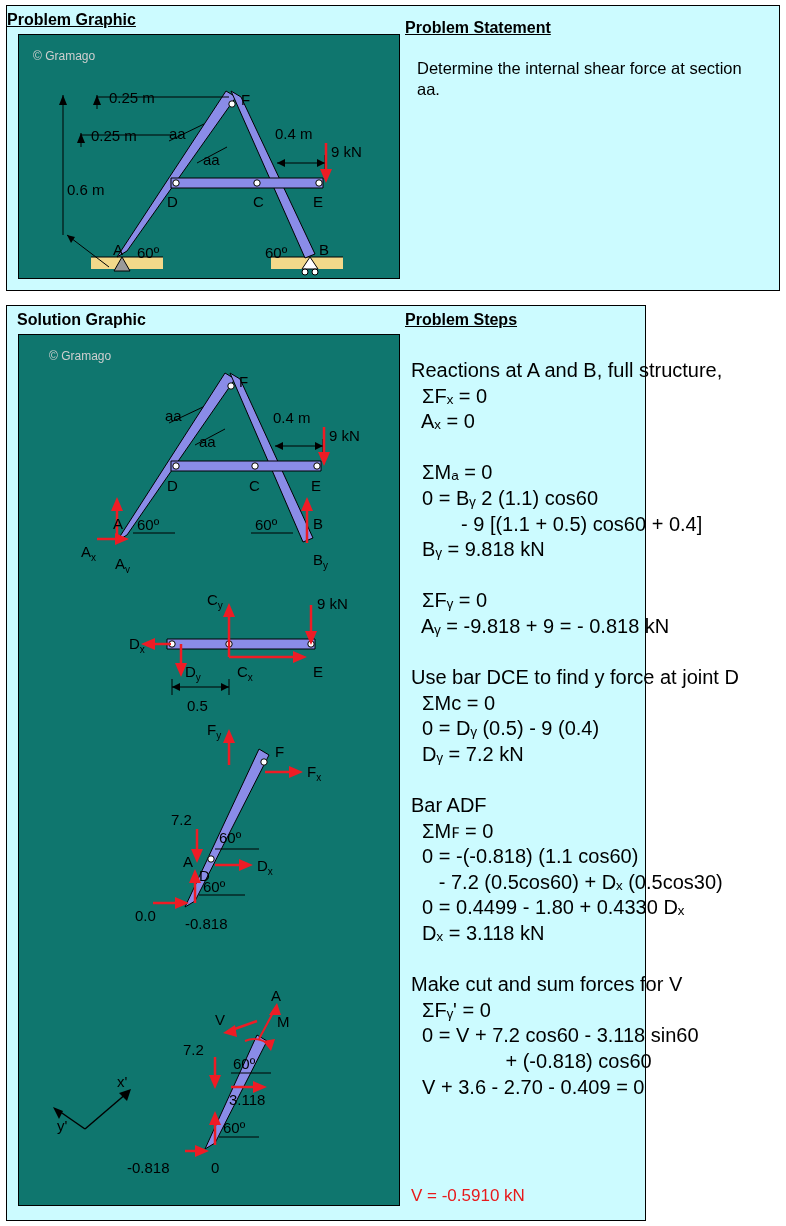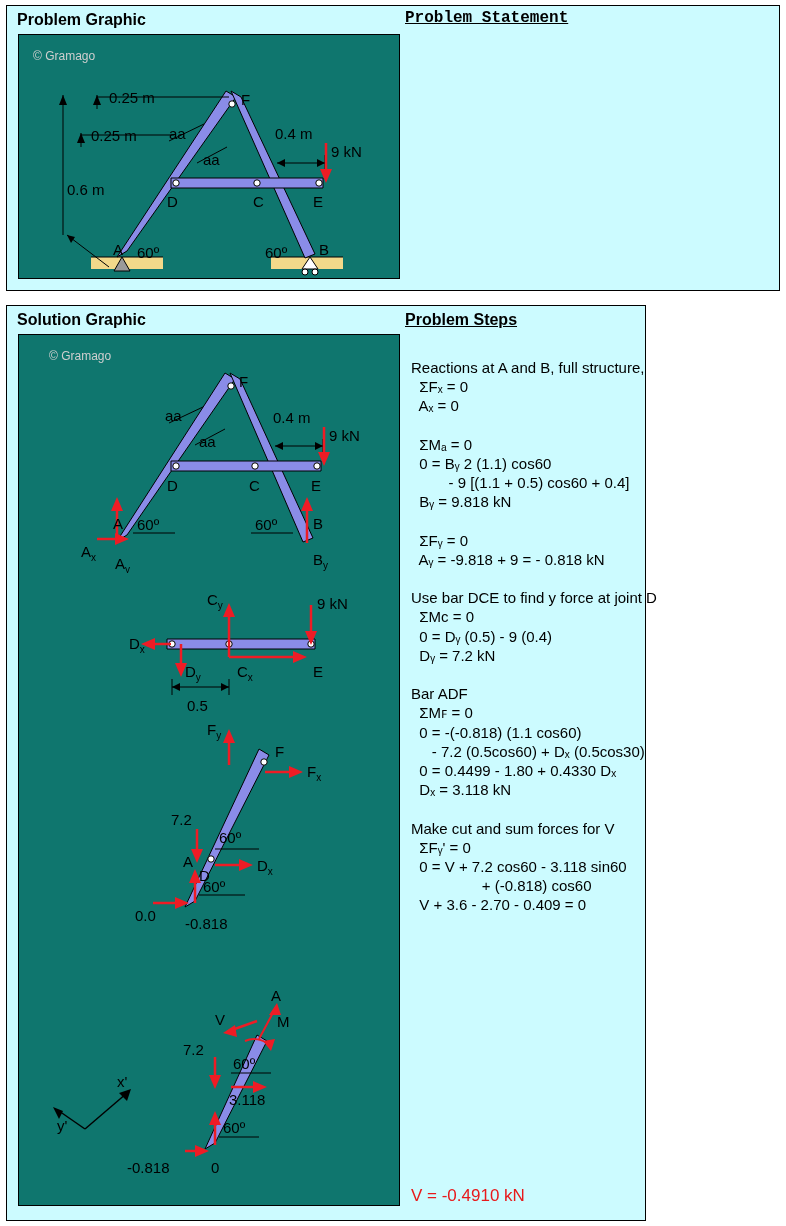--- a/index.html
+++ b/index.html
@@ -43,43 +43,44 @@
     position:absolute;
     color:#cfcfcf;
     font-size:12px;
   }
 
   .steps{
     position:absolute;
     left:404px;
     top:52px;
     width:360px;
-    font-size:15px;
+    font-size:20px;
     line-height:1.28;
     white-space:pre;
   }
   .steps div{ min-height:8px; }
   .stmt{
     position:absolute;
     left:410px;top:52px;width:350px;
     font-size:16.5px;line-height:1.3;
   }
   .red{ color:#e8191b; }
   svg{ display:block; }
   .lbl{ font-family:"Liberation Sans", sans-serif; font-size:15px; fill:#000; }
   .lbl-sub{ font-family:"Liberation Sans", sans-serif; font-size:10px; fill:#000; }
 </style>
 </head>
 <body>
 
 <div class="panel" id="problem-panel">
 
-  <div class="panel-title" style="left:10px;top:5px;">Problem Graphic</div>
-  <div class="panel-title underline" style="left:398px;top:3px;font-family:Liberation Mono, monospace;">Problem Statement</div>
-
+  <div class="panel-title" style="left:0;top:5px;text-decoration:underline;">Problem Graphic</div>
+  <div class="panel-title underline" style="left:398px;top:13px;">Problem Statement</div>
+
+  <div class="stmt">Determine the internal shear force at section aa.</div>
 
   <div class="graphic-box" id="problem-graphic">
     <div class="watermark" style="left:14px;top:14px;">© Gramago</div>
 
     <svg width="382" height="245" viewBox="0 0 382 245">
 
       <rect x="72" y="222" width="72" height="12" fill="#f2d98a"></rect>
       <rect x="252" y="222" width="72" height="12" fill="#f2d98a"></rect>
       <line x1="72" y1="222" x2="144" y2="222" stroke="#000" stroke-width="1"></line>
       <line x1="252" y1="222" x2="324" y2="222" stroke="#000" stroke-width="1"></line>
@@ -146,21 +147,21 @@
     </svg>
   </div>
 </div>
 
 <div class="panel" id="solution-panel">
 
   <div class="panel-title" style="left:10px;top:5px;">Solution Graphic</div>
   <div class="panel-title underline" style="left:398px;top:5px;">Problem Steps</div>
 
   <div class="steps" id="steps-list"><div>Reactions at A and B, full structure,</div><div>  ΣFₓ = 0</div><div>  Aₓ = 0</div><div>&nbsp;</div><div>  ΣMₐ = 0</div><div>  0 = Bᵧ 2 (1.1) cos60</div><div>         - 9 [(1.1 + 0.5) cos60 + 0.4]</div><div>  Bᵧ = 9.818 kN</div><div>&nbsp;</div><div>  ΣFᵧ = 0</div><div>  Aᵧ = -9.818 + 9 = - 0.818 kN</div><div>&nbsp;</div><div>Use bar DCE to find y force at joint D</div><div>  ΣMᴄ = 0</div><div>  0 = Dᵧ (0.5) - 9 (0.4)</div><div>  Dᵧ = 7.2 kN</div><div>&nbsp;</div><div>Bar ADF</div><div>  ΣMꜰ = 0</div><div>  0 = -(-0.818) (1.1 cos60)</div><div>     - 7.2 (0.5cos60) + Dₓ (0.5cos30)</div><div>  0 = 0.4499 - 1.80 + 0.4330 Dₓ</div><div>  Dₓ = 3.118 kN</div><div>&nbsp;</div><div>Make cut and sum forces for V</div><div>  ΣFᵧ' = 0</div><div>  0 = V + 7.2 cos60 - 3.118 sin60</div><div>                 + (-0.818) cos60</div><div>  V + 3.6 - 2.70 - 0.409 = 0</div></div>
-  <div class="red" style="position:absolute;left:404px;top:880px;font-size:17px;font-weight:normal;">V = -0.4910 kN</div>
+  <div class="red" style="position:absolute;left:404px;top:880px;font-size:17px;font-weight:normal;">V = -0.5910 kN</div>
 
   <div class="graphic-box" id="solution-graphic">
     <div class="watermark" style="left:30px;top:14px;">© Gramago</div>
 
     <svg width="382" height="230" viewBox="0 0 382 230" style="position:absolute;left:0;top:8px;">
       <g stroke="#000" stroke-width="1">
         <polygon points="98,198 108,192 216,36 206,30" fill="#8a8ce8"></polygon>
         <polygon points="211,30 221,36 294,195 284,199" fill="#8a8ce8"></polygon>
         <polygon points="152,118 302,118 302,128 152,128" fill="#8a8ce8"></polygon>
       </g>

